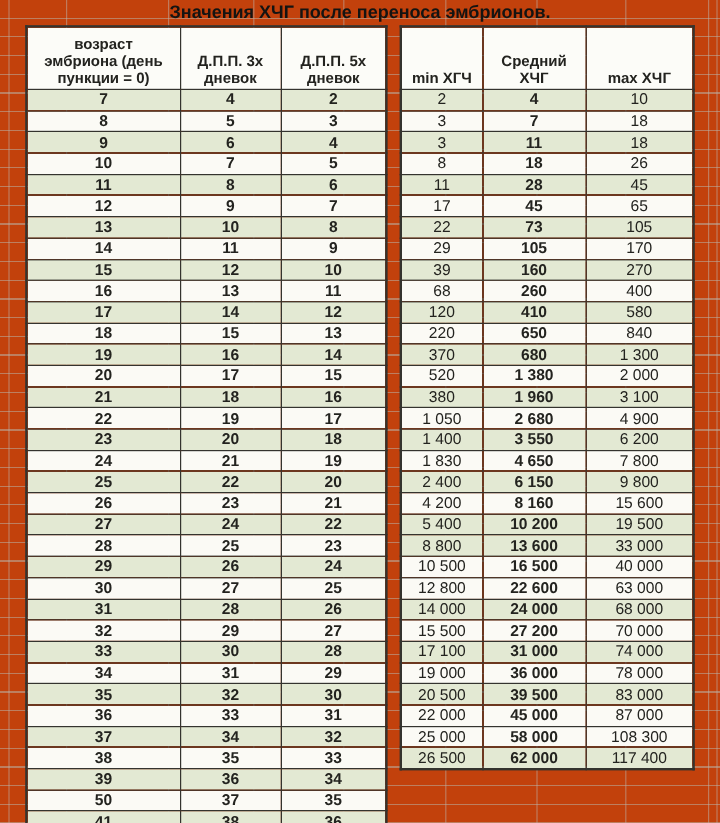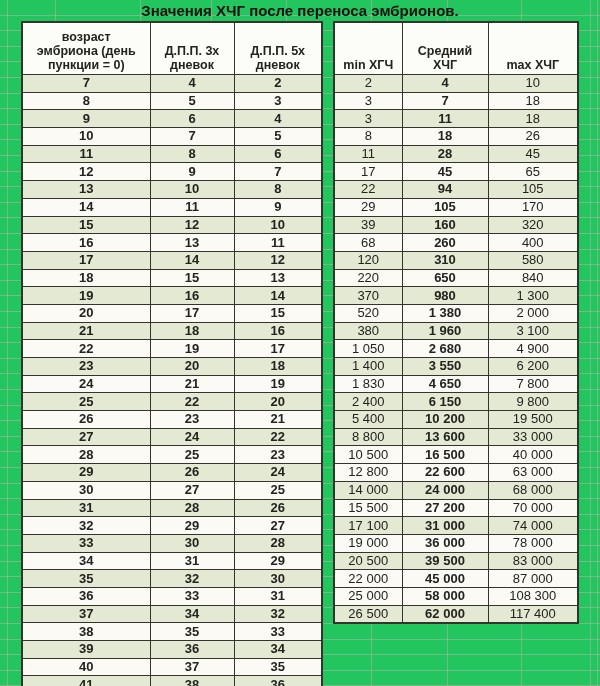--- a/index.html
+++ b/index.html
@@ -1,20 +1,20 @@
 <!DOCTYPE html>
 <html><head>
 <meta charset="utf-8">
 <style>
   html, body { margin:0; padding:0; }
   .page {
     position: relative;
     width: 600px;
     height: 686px;
-    background: #22c55e;
+    background: #c2410c;
     font-family: "Liberation Sans", sans-serif;
     overflow: hidden;
   }
   
   .bg-grid {
     position: absolute; inset: 0; z-index: 0;
     background-image: repeating-linear-gradient(
       to bottom,
       rgba(0,0,0,0) 0px, rgba(0,0,0,0) 14.6px,
       rgba(184,178,166,0.55) 14.6px, rgba(184,178,166,0.55) 15.6px);
@@ -241,21 +241,21 @@
               <td class="w700">38</td>
               <td class="w700">35</td>
               <td class="w700">33</td>
             </tr>
             <tr class="green">
               <td class="w700">39</td>
               <td class="w700">36</td>
               <td class="w700">34</td>
             </tr>
             <tr class="white">
-              <td class="w700">40</td>
+              <td class="w700">50</td>
               <td class="w700">37</td>
               <td class="w700">35</td>
             </tr>
             <tr class="green">
               <td class="w700">41</td>
               <td class="w700">38</td>
               <td class="w700">36</td>
             </tr>
           </tbody>
       </table>
@@ -300,51 +300,51 @@
               <td class="w700">28</td>
               <td class="w400">45</td>
             </tr>
             <tr class="white">
               <td class="w400">17</td>
               <td class="w700">45</td>
               <td class="w400">65</td>
             </tr>
             <tr class="green">
               <td class="w400">22</td>
-              <td class="w700">94</td>
+              <td class="w700">73</td>
               <td class="w400">105</td>
             </tr>
             <tr class="white">
               <td class="w400">29</td>
               <td class="w700">105</td>
               <td class="w400">170</td>
             </tr>
             <tr class="green">
               <td class="w400">39</td>
               <td class="w700">160</td>
-              <td class="w400">320</td>
+              <td class="w400">270</td>
             </tr>
             <tr class="white">
               <td class="w400">68</td>
               <td class="w700">260</td>
               <td class="w400">400</td>
             </tr>
             <tr class="green">
               <td class="w400">120</td>
-              <td class="w700">310</td>
+              <td class="w700">410</td>
               <td class="w400">580</td>
             </tr>
             <tr class="white">
               <td class="w400">220</td>
               <td class="w700">650</td>
               <td class="w400">840</td>
             </tr>
             <tr class="green">
               <td class="w400">370</td>
-              <td class="w700">980</td>
+              <td class="w700">680</td>
               <td class="w400">1&nbsp;300</td>
             </tr>
             <tr class="white">
               <td class="w400">520</td>
               <td class="w700">1&nbsp;380</td>
               <td class="w400">2&nbsp;000</td>
             </tr>
             <tr class="green">
               <td class="w400">380</td>
               <td class="w700">1&nbsp;960</td>
@@ -362,20 +362,25 @@
             </tr>
             <tr class="white">
               <td class="w400">1&nbsp;830</td>
               <td class="w700">4&nbsp;650</td>
               <td class="w400">7&nbsp;800</td>
             </tr>
             <tr class="green">
               <td class="w400">2&nbsp;400</td>
               <td class="w700">6&nbsp;150</td>
               <td class="w400">9&nbsp;800</td>
+            </tr>
+            <tr class="white">
+              <td class="w400">4&nbsp;200</td>
+              <td class="w700">8&nbsp;160</td>
+              <td class="w400">15&nbsp;600</td>
             </tr>
             <tr class="green">
               <td class="w400">5&nbsp;400</td>
               <td class="w700">10&nbsp;200</td>
               <td class="w400">19&nbsp;500</td>
             </tr>
             <tr class="green">
               <td class="w400">8&nbsp;800</td>
               <td class="w700">13&nbsp;600</td>
               <td class="w400">33&nbsp;000</td>

